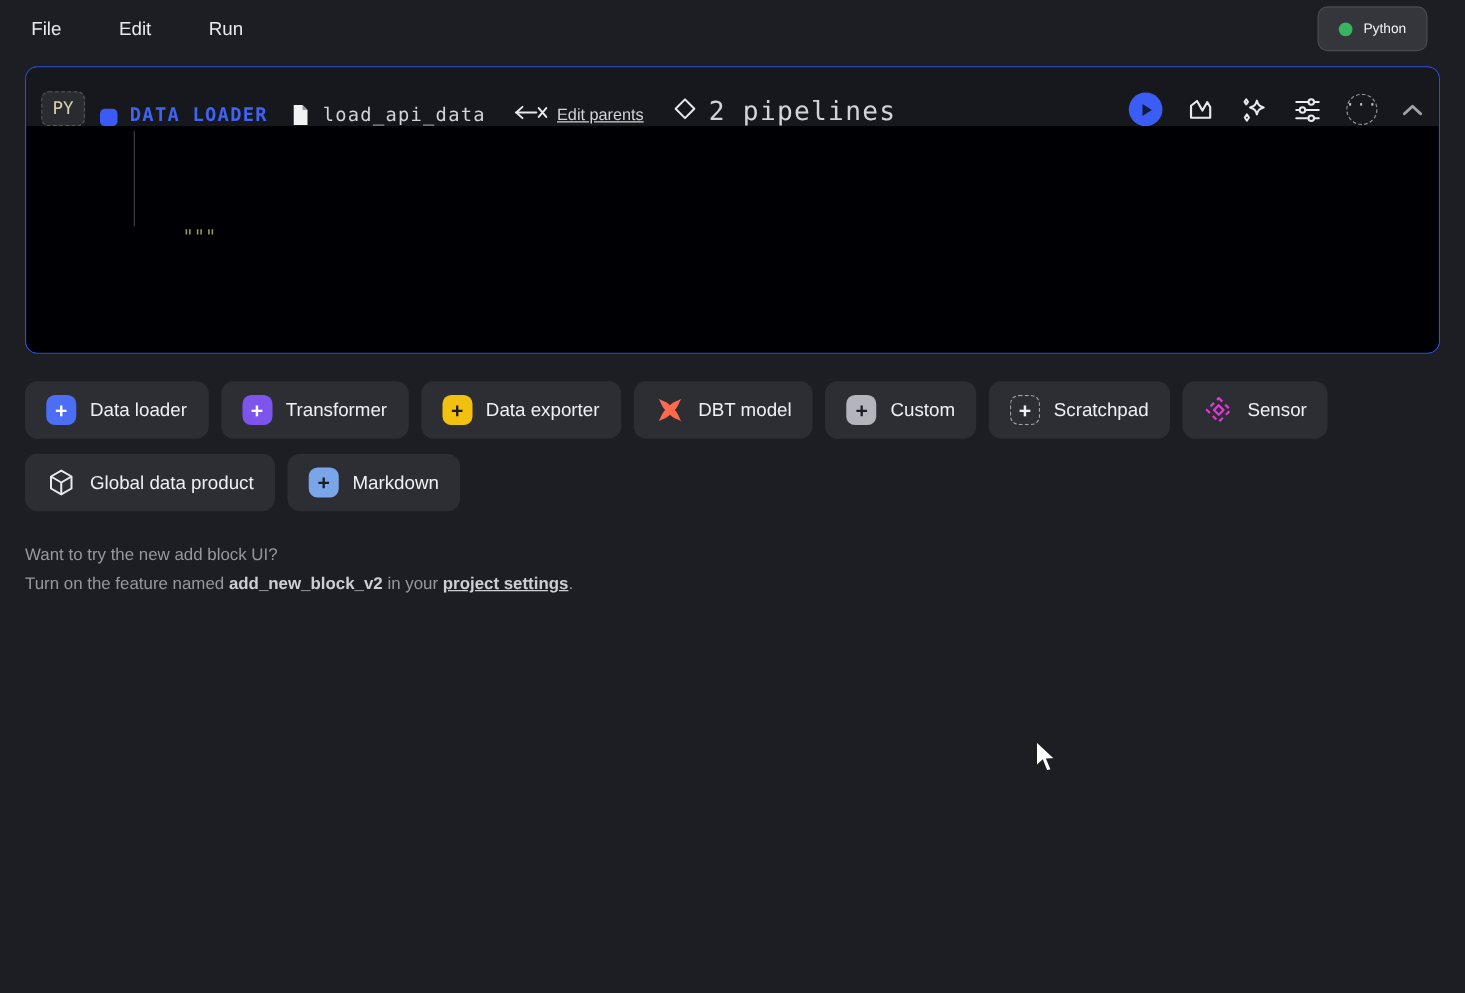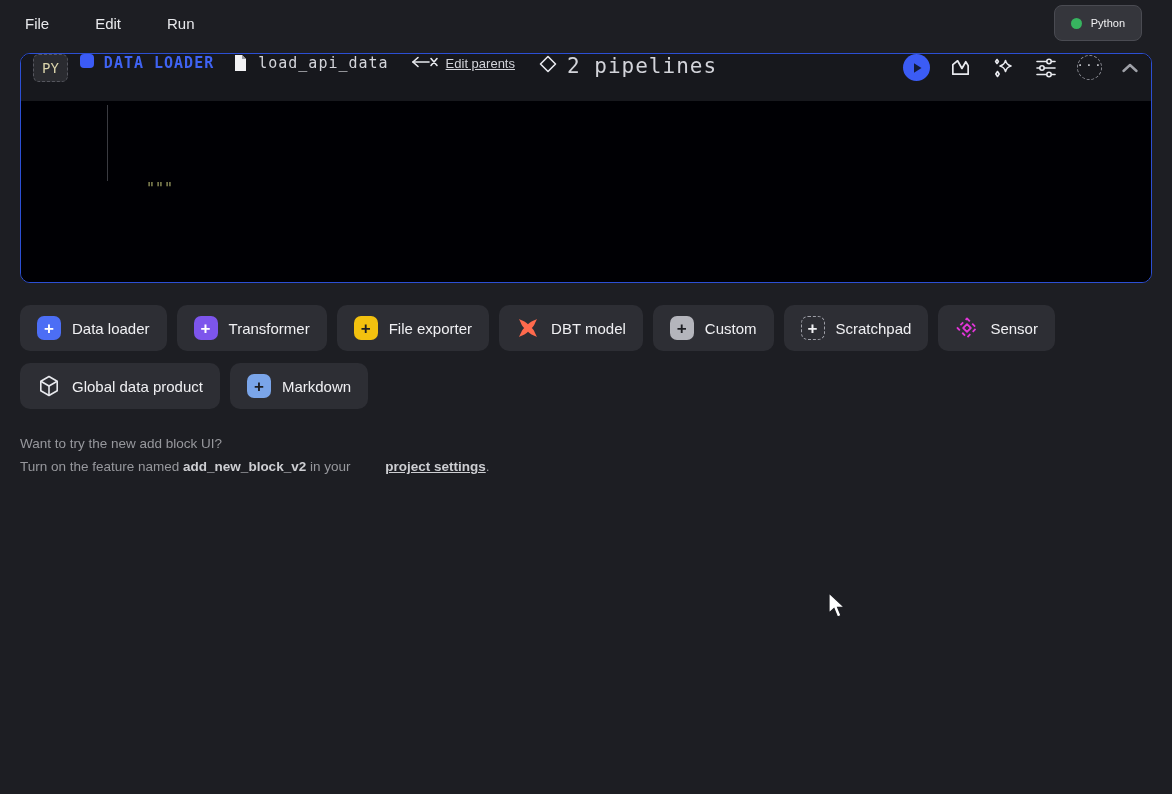--- a/index.html
+++ b/index.html
@@ -35,21 +35,21 @@
     position: absolute; left: 20px; top: 53px;
     width: 1132px; height: 230px;
     border: 1px solid #2c4fd4;
     border-radius: 10px;
     overflow: hidden;
     background: #000004;
   }
   .block-header {
     height: 47px;
     background: #17181d;
-    display: flex; align-items: flex-start;
+    display: flex; align-items: flex-end;
     padding: 0 12px;
     font-family: "DejaVu Sans Mono", monospace;
   }
   .lang-badge {
     font-family: "DejaVu Sans Mono", monospace;
     font-size: 14px; color: #d9d3ab;
     background: #2a2b30;
     border: 1px dashed #55565e;
     border-radius: 6px;
     padding: 5px 8px;
@@ -131,21 +131,21 @@
     color: #f0f0f3;
   }
 
   
   .hint {
     position: absolute; left: 20px; top: 432px;
     font-size: 13.5px; color: #97989d; line-height: 23px;
   }
   .hint b { color: #cdced2; }
   .hint .hint-link {
-    color: #cdced2; font-weight: bold; text-decoration: underline; cursor: pointer; margin-left: 31px;
+    color: #cdced2; font-weight: bold; text-decoration: underline; cursor: pointer;
   }
 
   
   .cursor { position: absolute; left: 828px; top: 592px; pointer-events: none; }
 </style>
 </head>
 <body>
 
 <div class="topbar">
   <div class="menu-items">
@@ -244,21 +244,21 @@
     <span class="block-btn-label">Data loader</span>
   </div>
 
   <div class="block-btn">
     <span class="plus-sq" style="background:#7d55ec;color:#ffffff">+</span>
     <span class="block-btn-label">Transformer</span>
   </div>
 
   <div class="block-btn">
     <span class="plus-sq" style="background:#f2c10f;color:#1d1e23">+</span>
-    <span class="block-btn-label">File exporter</span>
+    <span class="block-btn-label">Data exporter</span>
   </div>
 
   <div class="block-btn">
     <span style="display:flex">
       <svg width="24" height="24" viewBox="0 0 24 24">
         <path fill="#ff6a4d" d="M3 3 C7 5.2 9 5.2 12 8.2 C15 5.2 17 5.2 21 3 C18.8 7 18.8 9 15.8 12 C18.8 15 18.8 17 21 21 C17 18.8 15 18.8 12 15.8 C9 18.8 7 18.8 3 21 C5.2 17 5.2 15 8.2 12 C5.2 9 5.2 7 3 3 Z"></path>
       </svg>
     </span>
     <span class="block-btn-label">DBT model</span>
   </div>

